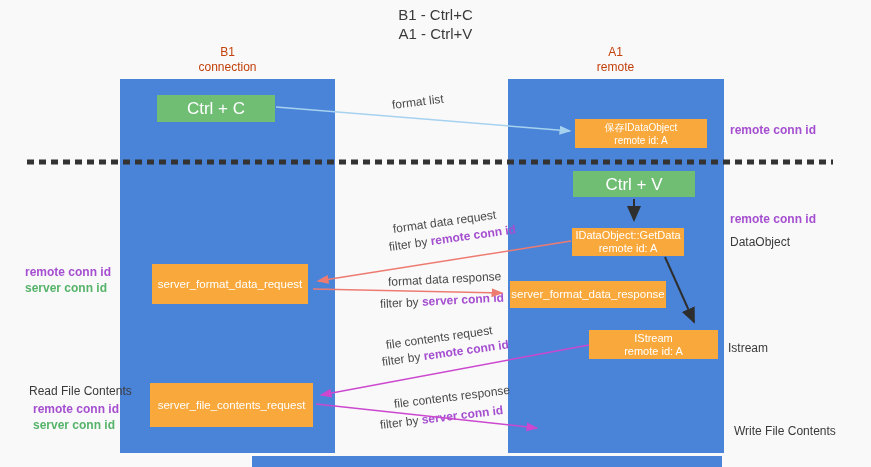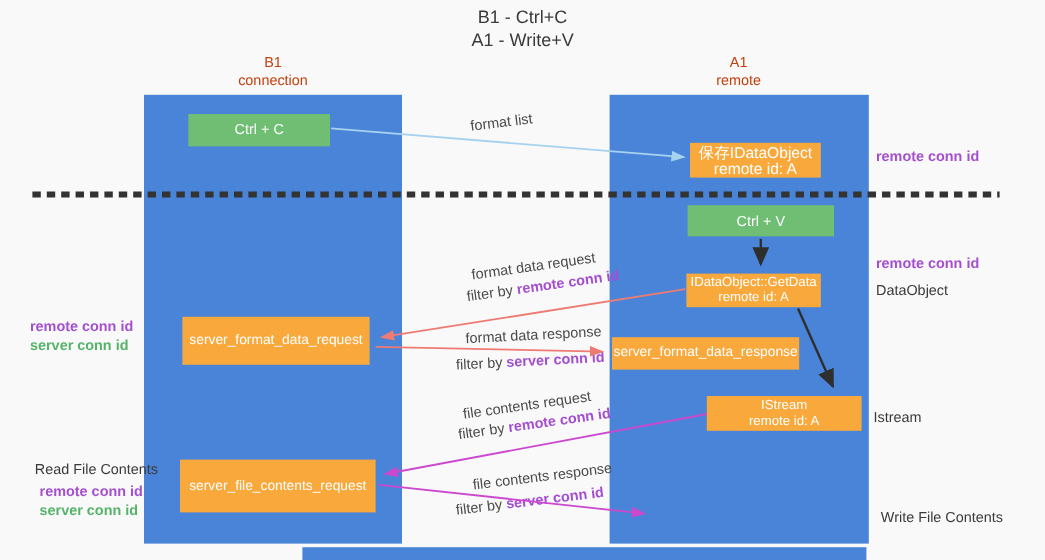--- a/index.html
+++ b/index.html
@@ -23,24 +23,24 @@
   .col-header.left{left:120px;}
   .col-header.right{left:508px;}
   .lifeline{top:79px;width:215px;height:374px;background:var(--lifeline-blue,#4a84d8);}
   .lifeline.left{left:120px;}
   .lifeline.right{left:508px;width:216px;}
   .bottom-bar{left:252px;top:456px;width:470px;height:11px;background:var(--lifeline-blue,#4a84d8);}
   .box{
     display:flex;flex-direction:column;align-items:center;justify-content:center;
     color:#ffffff;text-align:center;font-size:11.5px;line-height:13px;
   }
-  .box.green{background:var(--box-green,#6fbe74);font-size:12px;}
+  .box.green{background:var(--box-green,#6fbe74);font-size:17px;}
   .box.orange{background:var(--box-orange,#f9a93c);}
   .b-ctrl-c{left:157px;top:95px;width:118px;height:27px;}
-  .b-save-do{left:575px;top:119px;width:109px;height:29px;font-size:13px;}
+  .b-save-do{left:575px;top:119px;width:132px;height:29px;font-size:10px;}
   .b-ctrl-v{left:573px;top:171px;width:122px;height:26px;}
   .b-getdata{left:572px;top:228px;width:112px;height:28px;font-size:11px;}
   .b-sfd-req{left:152px;top:264px;width:156px;height:40px;}
   .b-sfd-resp{left:510px;top:281px;width:156px;height:27px;}
   .b-istream{left:589px;top:330px;width:129px;height:29px;font-size:11px;}
   .b-sfc-req{left:150px;top:383px;width:163px;height:44px;}
   .b-sfc-resp{left:545px;top:415px;width:162px;height:28px;}
   .side-label{font-size:12px;line-height:16px;color:#3a3a3a;white-space:nowrap;}
   .side-label.bold{font-weight:bold;}
   .purple{color:var(--conn-id-purple,#a54fd0);}
@@ -52,21 +52,21 @@
   .r3{transform:rotate(-3deg);}
   svg.overlay{left:0;top:0;pointer-events:none;}
 </style>
 </head>
 <body>
 
 <div class="canvas">
 
   <div class="abs title">
     <div>B1 - Ctrl+C</div>
-    <div>A1 - Write+V</div>
+    <div>A1 - Ctrl+V</div>
   </div>
 
   <div class="abs col-header left">
     <div>B1</div>
     <div>connection</div>
   </div>
   <div class="abs col-header right">
     <div>A1</div>
     <div>remote</div>
   </div>

